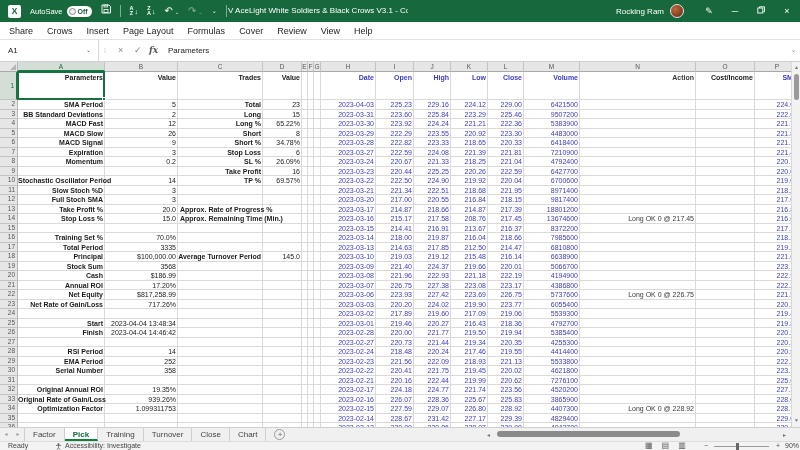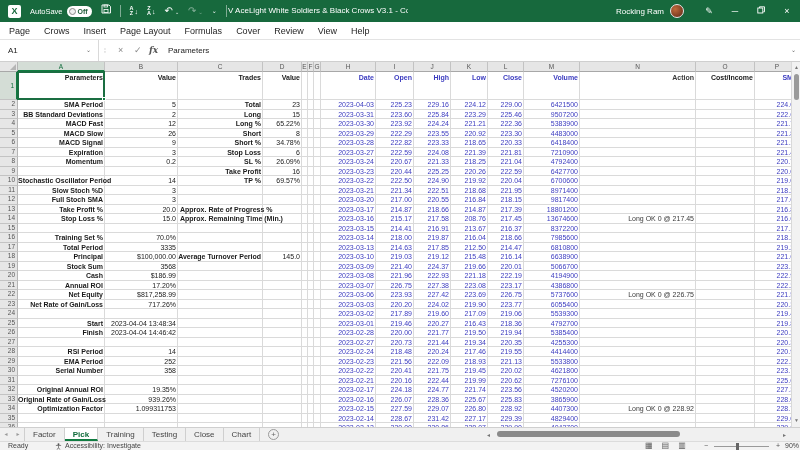--- a/index.html
+++ b/index.html
@@ -165,21 +165,21 @@
         <svg width="8" height="8" viewBox="0 0 8 8">
             <rect x="0.8" y="2" width="5" height="5" fill="none" stroke="#fff" stroke-width="0.9"></rect>
             <path d="M2.5 2V0.8h5v5H6.2" fill="none" stroke="#fff" stroke-width="0.9"></path>
           </svg>
       </span>
       <span class="win-ic">×</span>
     </div>
   </div>
 
   <div id="menubar">
-    <span class="menu-tab">Page</span>
+    <span class="menu-tab">Share</span>
     <span class="menu-tab">Crows</span>
     <span class="menu-tab">Insert</span>
     <span class="menu-tab">Page Layout</span>
     <span class="menu-tab">Formulas</span>
     <span class="menu-tab">Cover</span>
     <span class="menu-tab">Review</span>
     <span class="menu-tab">View</span>
     <span class="menu-tab">Help</span>
   </div>
 
@@ -647,21 +647,21 @@
     <span class="vs-thumb"></span>
     <span class="vs-arrow" style="top:354px;">▼</span>
   </div>
 
   <div id="tabbar">
     <span class="tb-nav">◂</span>
     <span class="tb-nav">▸</span>
     <span class="sheet-tab">Factor</span>
     <span class="sheet-tab active">Pick</span>
     <span class="sheet-tab">Training</span>
-    <span class="sheet-tab">Testing</span>
+    <span class="sheet-tab">Turnover</span>
     <span class="sheet-tab">Close</span>
     <span class="sheet-tab">Chart</span>
     <span class="add-sheet">+</span>
   </div>
   <span class="hscroll-left">◂</span>
   <span class="hscroll-thumb"></span>
   <span class="hscroll-right">▸</span>
 
   <div id="statusbar">
     <span class="sb-ready">Ready</span>

